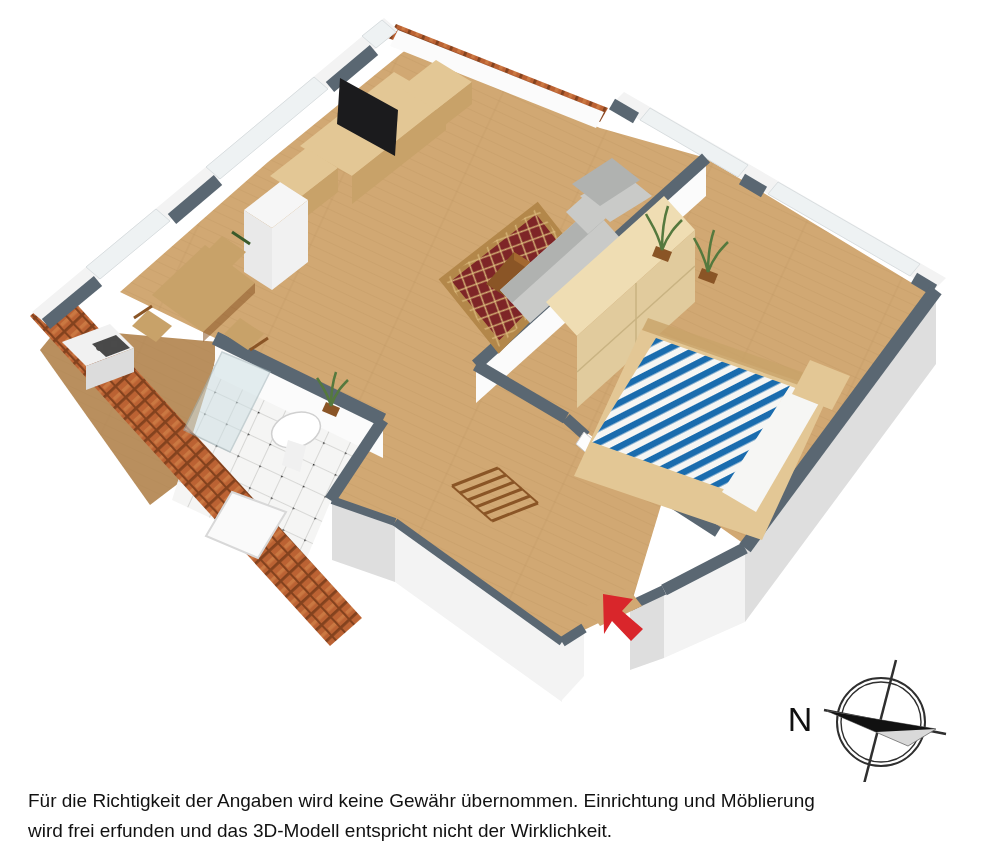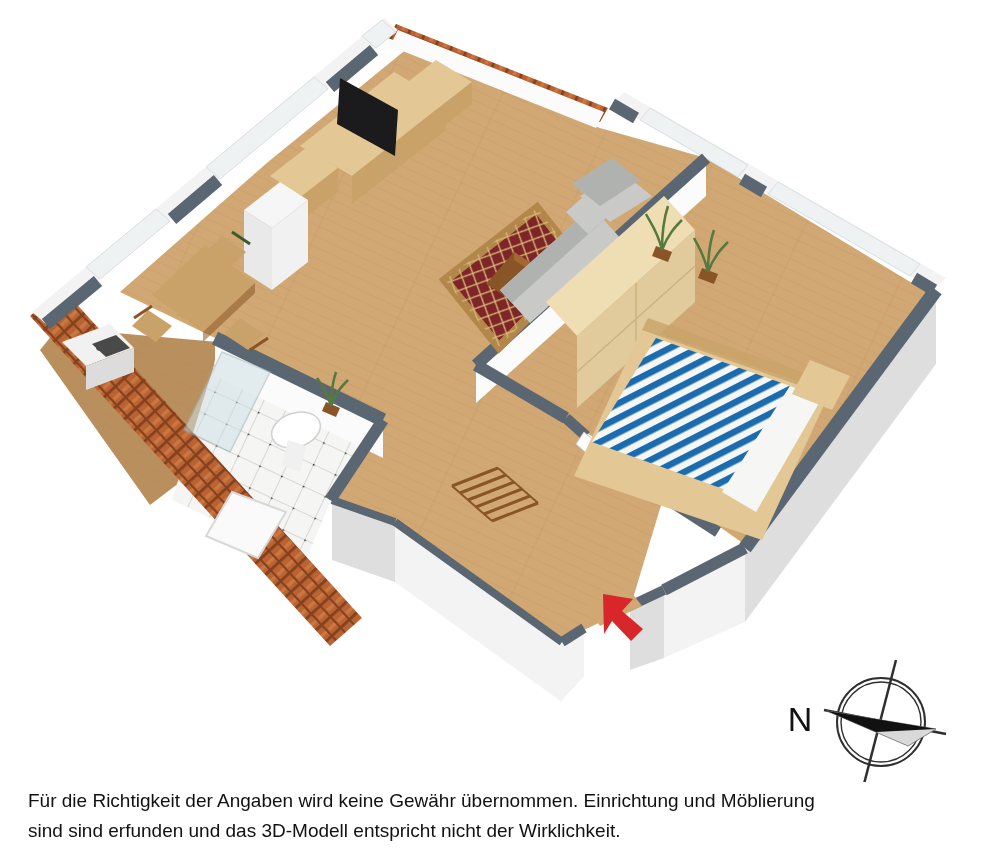--- a/index.html
+++ b/index.html
@@ -229,16 +229,16 @@
     <line class="cmp" x1="896" y1="660" x2="864" y2="784" stroke-width="2.5"></line>
     <line class="cmp" x1="824" y1="710" x2="946" y2="734" stroke-width="2.5"></line>
     <polygon fill="#d9d9d9" stroke="#6a6a6a" stroke-width="0.8" points="827,711 936,729 908,746"></polygon>
     <polygon fill="#111111" points="827,711 936,729 876,732"></polygon>
     <text class="compass-n" x="800" y="731" text-anchor="middle">N</text>
   </g>
 </svg>
 
 <div class="disclaimer">
   <div>Für die Richtigkeit der Angaben wird keine Gewähr übernommen. Einrichtung und Möblierung</div>
-  <div>sind sind erfunden und das 3D-Modell entspricht nicht der Wirklichkeit.</div>
+  <div>wird frei erfunden und das 3D-Modell entspricht nicht der Wirklichkeit.</div>
 </div>
 
 </div>
 
 </body></html>

